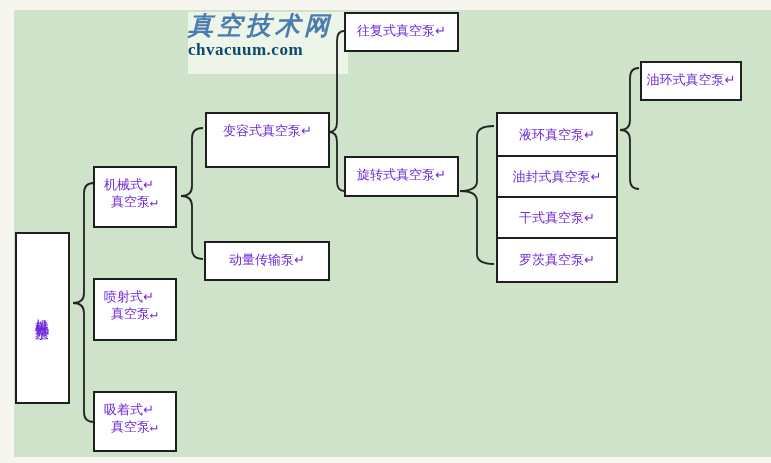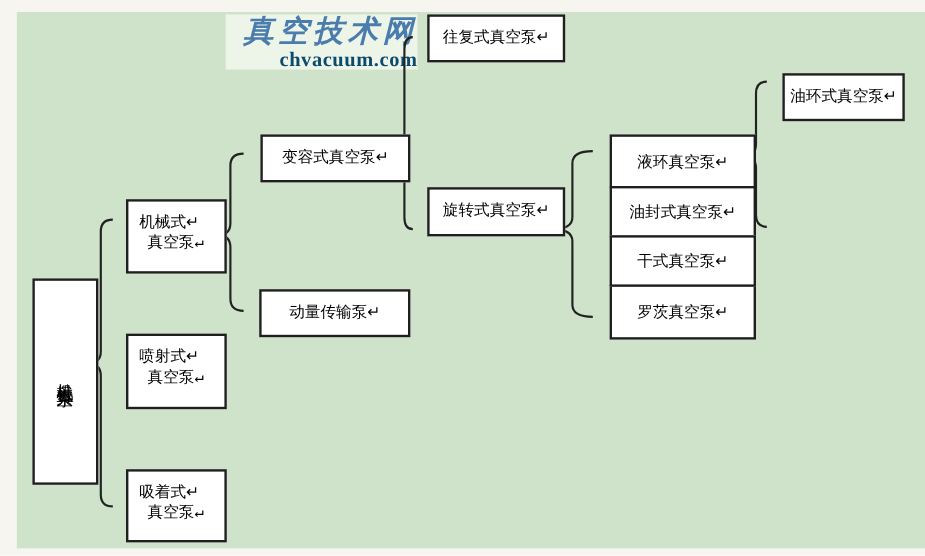--- a/index.html
+++ b/index.html
@@ -9,38 +9,38 @@
     background:#f6f5f0;
     overflow:hidden;
     font-family:"Liberation Sans",sans-serif;
   }
   #canvas{
     position:absolute;left:14px;top:10px;width:757px;height:447px;
     background:#cfe3cb;
   }
   
   .wm{
-    position:absolute;left:188px;top:12px;width:160px;height:46px;
-    background:#edf4e8;text-align:right;
+    position:absolute;left:188px;top:12px;width:160px;height:62px;
+    background:#edf4e8;text-align:left;
   }
   .wm-title{
     font-family:"DejaVu Serif",serif;
     font-weight:bold;font-style:italic;
     font-size:25px;line-height:28px;color:#4a7cad;letter-spacing:4px;
     white-space:nowrap;
   }
   .wm-url{
     font-family:Liberation Serif, serif;
     font-weight:bold;font-size:17px;line-height:20px;color:#0c4a6e;
     letter-spacing:0.5px;
   }
   
   .box{
     position:absolute;background:#ffffff;border:2px solid #1f1f1f;
-    box-sizing:border-box;font-size:13px;color:#000000;margin-left:12px;
+    box-sizing:border-box;font-size:13px;color:#6d28d9;
   }
   .one{text-align:center;padding-top:8px;}
   .cell{text-align:right;display:flex;align-items:center;justify-content:center;}
   .two{padding:8px 0 16px 9px;line-height:18px;}
   .two .l2{padding-left:7px;font-family:Liberation Mono, monospace;}
   .rootbox{display:flex;align-items:center;justify-content:center;}
   .vtext{
     writing-mode:vertical-rl;text-orientation:upright;
     font-size:14px;letter-spacing:2px;line-height:16px;
   }
@@ -79,21 +79,21 @@
     </div>
     <div class="box two" style="left:79px;top:268px;width:84px;height:63px">
       <div class="l1">喷射式↵</div>
       <div class="l2">真空泵↵</div>
     </div>
     <div class="box two" style="left:79px;top:381px;width:84px;height:61px">
       <div class="l1">吸着式↵</div>
       <div class="l2">真空泵↵</div>
     </div>
 
-    <div class="box one" style="left:191px;top:102px;width:125px;height:40px">变容式真空泵↵</div>
+    <div class="box one" style="left:191px;top:102px;width:125px;height:56px">变容式真空泵↵</div>
     <div class="box one" style="left:190px;top:231px;width:126px;height:40px">动量传输泵↵</div>
 
     <div class="box one" style="left:330px;top:2px;width:115px;height:40px">往复式真空泵↵</div>
     <div class="box one" style="left:330px;top:146px;width:115px;height:41px">旋转式真空泵↵</div>
 
     <div class="box cell" style="left:482px;top:102px;width:122px;height:45px">液环真空泵↵</div>
     <div class="box cell" style="left:482px;top:145px;width:122px;height:43px">油封式真空泵↵</div>
     <div class="box cell" style="left:482px;top:227px;width:122px;height:46px">罗茨真空泵↵</div>
     <div class="box cell" style="left:482px;top:186px;width:122px;height:43px">干式真空泵↵</div>
 

